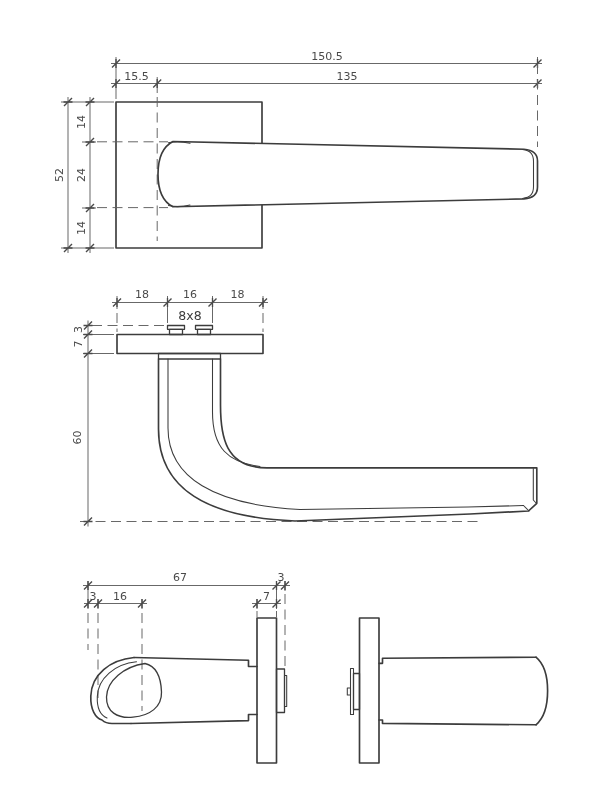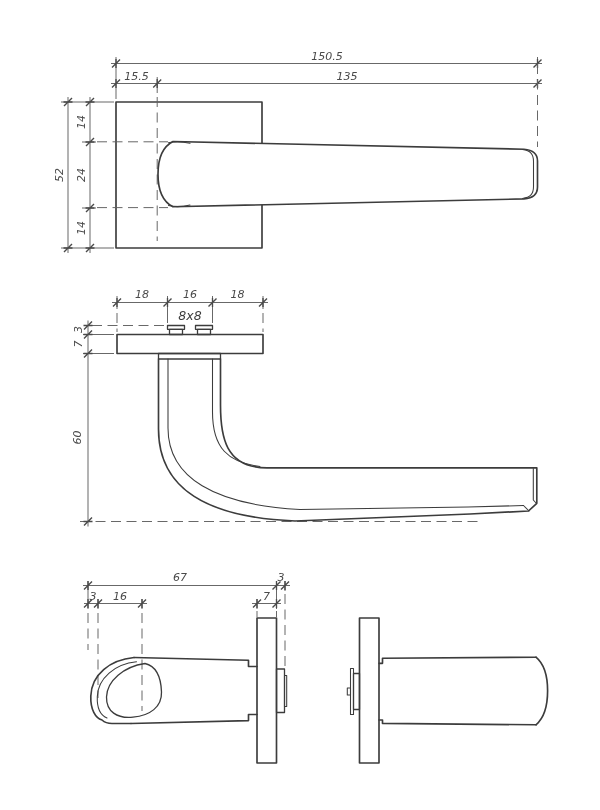--- a/index.html
+++ b/index.html
@@ -1,16 +1,16 @@
 <!DOCTYPE html>
 <html style="--background: #ffffff; --object-line: #3c3c3c; --dim-line: #606060; --dim-text: #4a4a4a;"><head>
 <meta charset="utf-8">
 <style>
   html,body{margin:0;padding:0;background:var(--background,#ffffff);}
-  .sheet{width:600px;height:810px;position:relative;background:var(--background,#ffffff);font-style:italic;}
+  .sheet{width:600px;height:810px;position:relative;background:var(--background,#ffffff);}
   svg{display:block;}
   .obj{fill:none;stroke:var(--object-line,#3c3c3c);stroke-width:1.65;stroke-linecap:round;stroke-linejoin:round;}
   .obj-med{fill:none;stroke:var(--object-line,#3c3c3c);stroke-width:1.3;stroke-linecap:round;stroke-linejoin:round;}
   .obj-thin{fill:none;stroke:var(--object-line,#3c3c3c);stroke-width:1.05;stroke-linecap:round;stroke-linejoin:round;}
   .obj-fill{fill:#ffffff;stroke:var(--object-line,#3c3c3c);stroke-width:1.65;stroke-linejoin:round;}
   .dim{fill:none;stroke:var(--dim-line,#606060);stroke-width:0.95;}
   .dash{fill:none;stroke:var(--dim-line,#606060);stroke-width:0.95;stroke-dasharray:10 5.5;}
   .tick{stroke:var(--dim-text,#474747);stroke-width:1.35;fill:none;}
   text{fill:var(--dim-text,#4a4a4a);font-family:"DejaVu Sans","Liberation Sans",sans-serif;font-size:11px;text-anchor:middle;}
   text.big{font-size:12.5px;fill:var(--object-line,#3c3c3c);}

